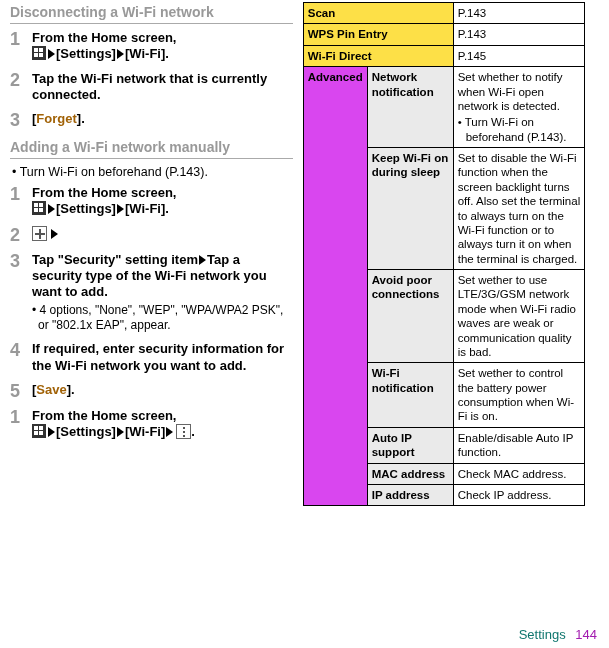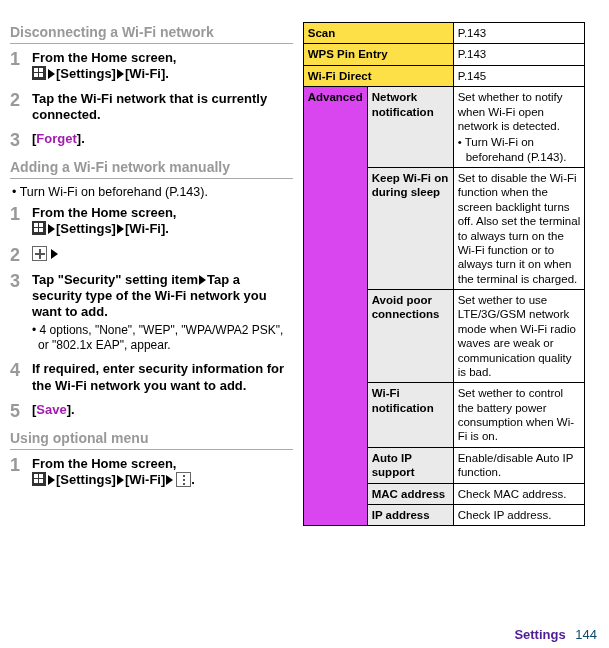--- a/index.html
+++ b/index.html
@@ -10,21 +10,21 @@
     height: 648px;
     font-family: Arial, Helvetica, sans-serif;
     font-size: 12.5px;
     color: #000;
     position: relative;
     background: #fff;
     overflow: hidden;
   }
   .page {
     display: flex;
-    padding: 22px 10px 0 10px;
+    padding: 2px 10px 0 10px;
     gap: 10px;
   }
   .col {
     flex: 1;
     min-width: 0;
   }
   .left-col { width: 48%; flex: 0 0 48%; }
   .right-col { width: 48%; flex: 0 0 48%; }
 
   .sect-heading {
@@ -52,21 +52,21 @@
     line-height: 1.25;
     flex: 1;
   }
   .step-body .sub {
     font-weight: normal;
     font-size: 12px;
     margin-top: 3px;
     padding-left: 6px;
     text-indent: -6px;
   }
-  .step-body .link { color: #a21caf; font-weight: bold; }
+  .step-body .link { color: #a16207; font-weight: bold; }
 
   .bullet-line { font-size: 12.5px; margin: 4px 0 6px 2px; padding-left: 8px; text-indent: -8px; }
   .bullet-dot::before { content: "• "; }
 
   .icon-grid {
     display: inline-block;
     width: 14px; height: 14px;
     background: #333;
     color: #fff;
     vertical-align: -2px;
@@ -110,25 +110,25 @@
   td.adv { background: #d946ef; font-weight: bold; vertical-align: top; width: 58px; }
   td.key { background: #eaeaea; font-weight: bold; width: 86px; }
 
   .footer {
     position: absolute;
     bottom: 6px;
     right: 12px;
     font-size: 13px;
   }
   .footer .sec {
-    color: #4c1d95;
-    font-weight: bold;
+    color: #0f766e;
+    font-weight: normal;
     margin-right: 6px;
   }
-  .footer .pn { font-weight: normal; color:#0c4a6e; }
+  .footer .pn { font-weight: normal; color:#a21caf; }
 </style>
 </head>
 <body>
 
 <div class="page">
   <div class="col left-col">
 
     <div class="sect-heading first">Disconnecting a Wi-Fi network</div>
 
     <div class="step">
@@ -183,21 +183,20 @@
       <div class="step-body">If required, enter security information for the Wi-Fi network you want to add.</div>
     </div>
 
     <div class="step">
       <div class="step-num">5</div>
       <div class="step-body">
         <span>[</span><span class="link">Save</span><span>].</span>
       </div>
     </div>
 
-    <div class="sect-heading">Using optional menu</div>
 
     <div class="step">
       <div class="step-num">1</div>
       <div class="step-body">
         <span>From the Home screen,</span><br>
         <span class="icon-grid"></span><span class="play"></span><span>[Settings]</span><span class="play"></span><span>[Wi-Fi]</span><span class="play"></span><span class="dots-box"></span><span>.</span>
       </div>
     </div>
 
   </div>

